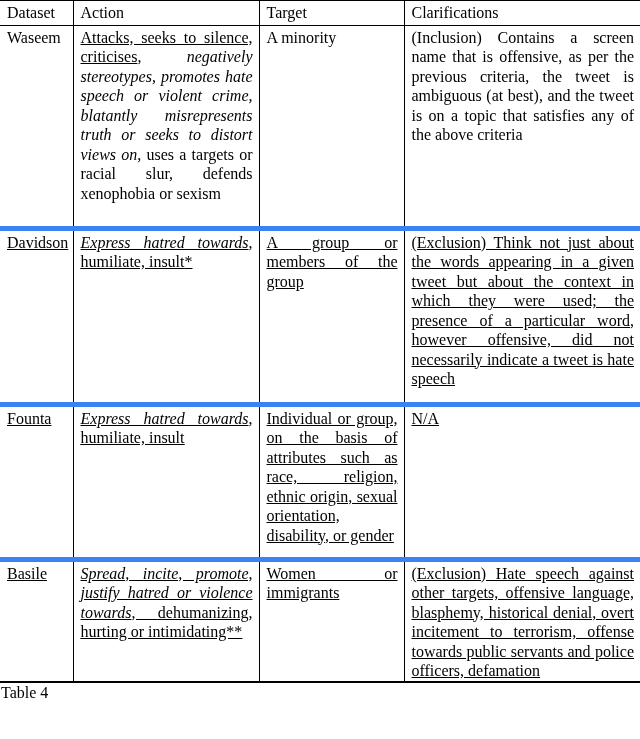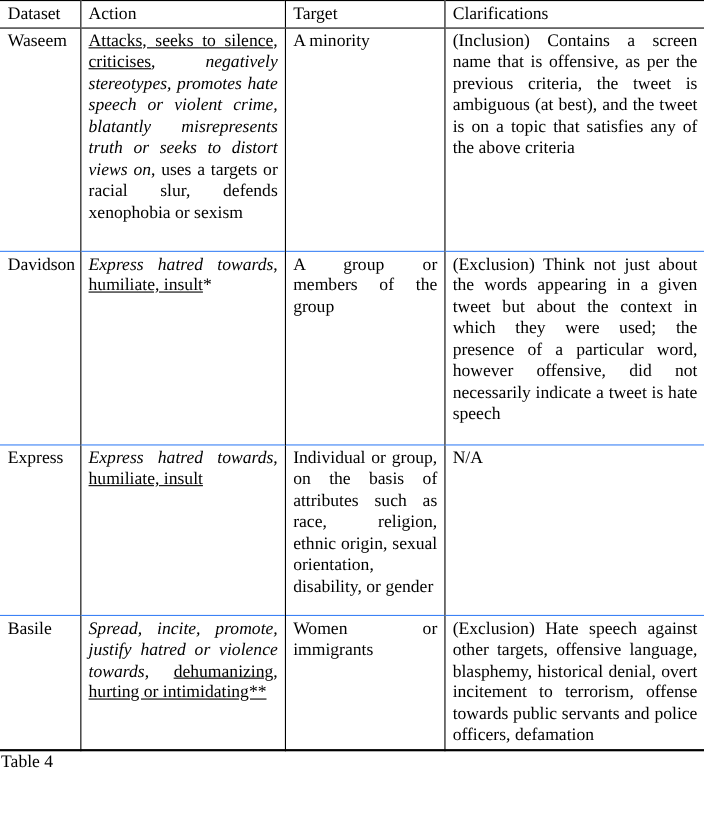--- a/index.html
+++ b/index.html
@@ -40,21 +40,22 @@
   th + th, td + td {
     border-left: 1px solid #000;
   }
   thead th {
     text-align: left;
     border-bottom: 1px solid #000;
     padding-top: 2px;
     padding-bottom: 2px;
   }
   tbody tr + tr td {
-    border-top: 1px solid #3b82f6;
+    border-top: 5px solid #3b82f6;
+    text-decoration: underline;
   }
   td.cell-action, td.cell-target, td.cell-clar {
     text-align: justify;
     hyphens: auto;
     -webkit-hyphens: auto;
   }
   .seg-underline { text-decoration: underline; }
   .seg-italic    { font-style: italic; }
   .seg-normal    { }
   .caption {
@@ -89,21 +90,21 @@
         <td class="cell-target">A minority</td>
         <td class="cell-clar">(Inclusion) Contains a screen name that is offensive, as per the previous criteria, the tweet is ambiguous (at best), and the tweet is on a topic that satisfies any of the above criteria</td>
       </tr>
       <tr style="height:176px">
         <td class="cell-dataset">Davidson</td>
         <td class="cell-action"><span class="seg-italic">Express hatred towards</span><span class="seg-normal">, </span><span class="seg-underline">humiliate, insult</span><span class="seg-normal">*</span></td>
         <td class="cell-target">A group or members of the group</td>
         <td class="cell-clar">(Exclusion) Think not just about the words appearing in a given tweet but about the context in which they were used; the presence of a particular word, however offensive, did not necessarily indicate a tweet is hate speech</td>
       </tr>
       <tr style="height:155px">
-        <td class="cell-dataset">Express</td>
+        <td class="cell-dataset">Founta</td>
         <td class="cell-action"><span class="seg-italic">Express hatred towards</span><span class="seg-normal">, </span><span class="seg-underline">humiliate, insult</span></td>
         <td class="cell-target">Individual or group, on the basis of attributes such as race, religion, ethnic origin, sexual orientation, disability, or gender</td>
         <td class="cell-clar">N/A</td>
       </tr>
       <tr style="height:123px">
         <td class="cell-dataset">Basile</td>
         <td class="cell-action"><span class="seg-italic">Spread, incite, promote, justify hatred or violence towards</span><span class="seg-normal">, </span><span class="seg-underline">dehumanizing, hurting or intimidating**</span></td>
         <td class="cell-target">Women or immigrants</td>
         <td class="cell-clar">(Exclusion) Hate speech against other targets, offensive language, blasphemy, historical denial, overt incitement to terrorism, offense towards public servants and police officers, defamation</td>
       </tr>

